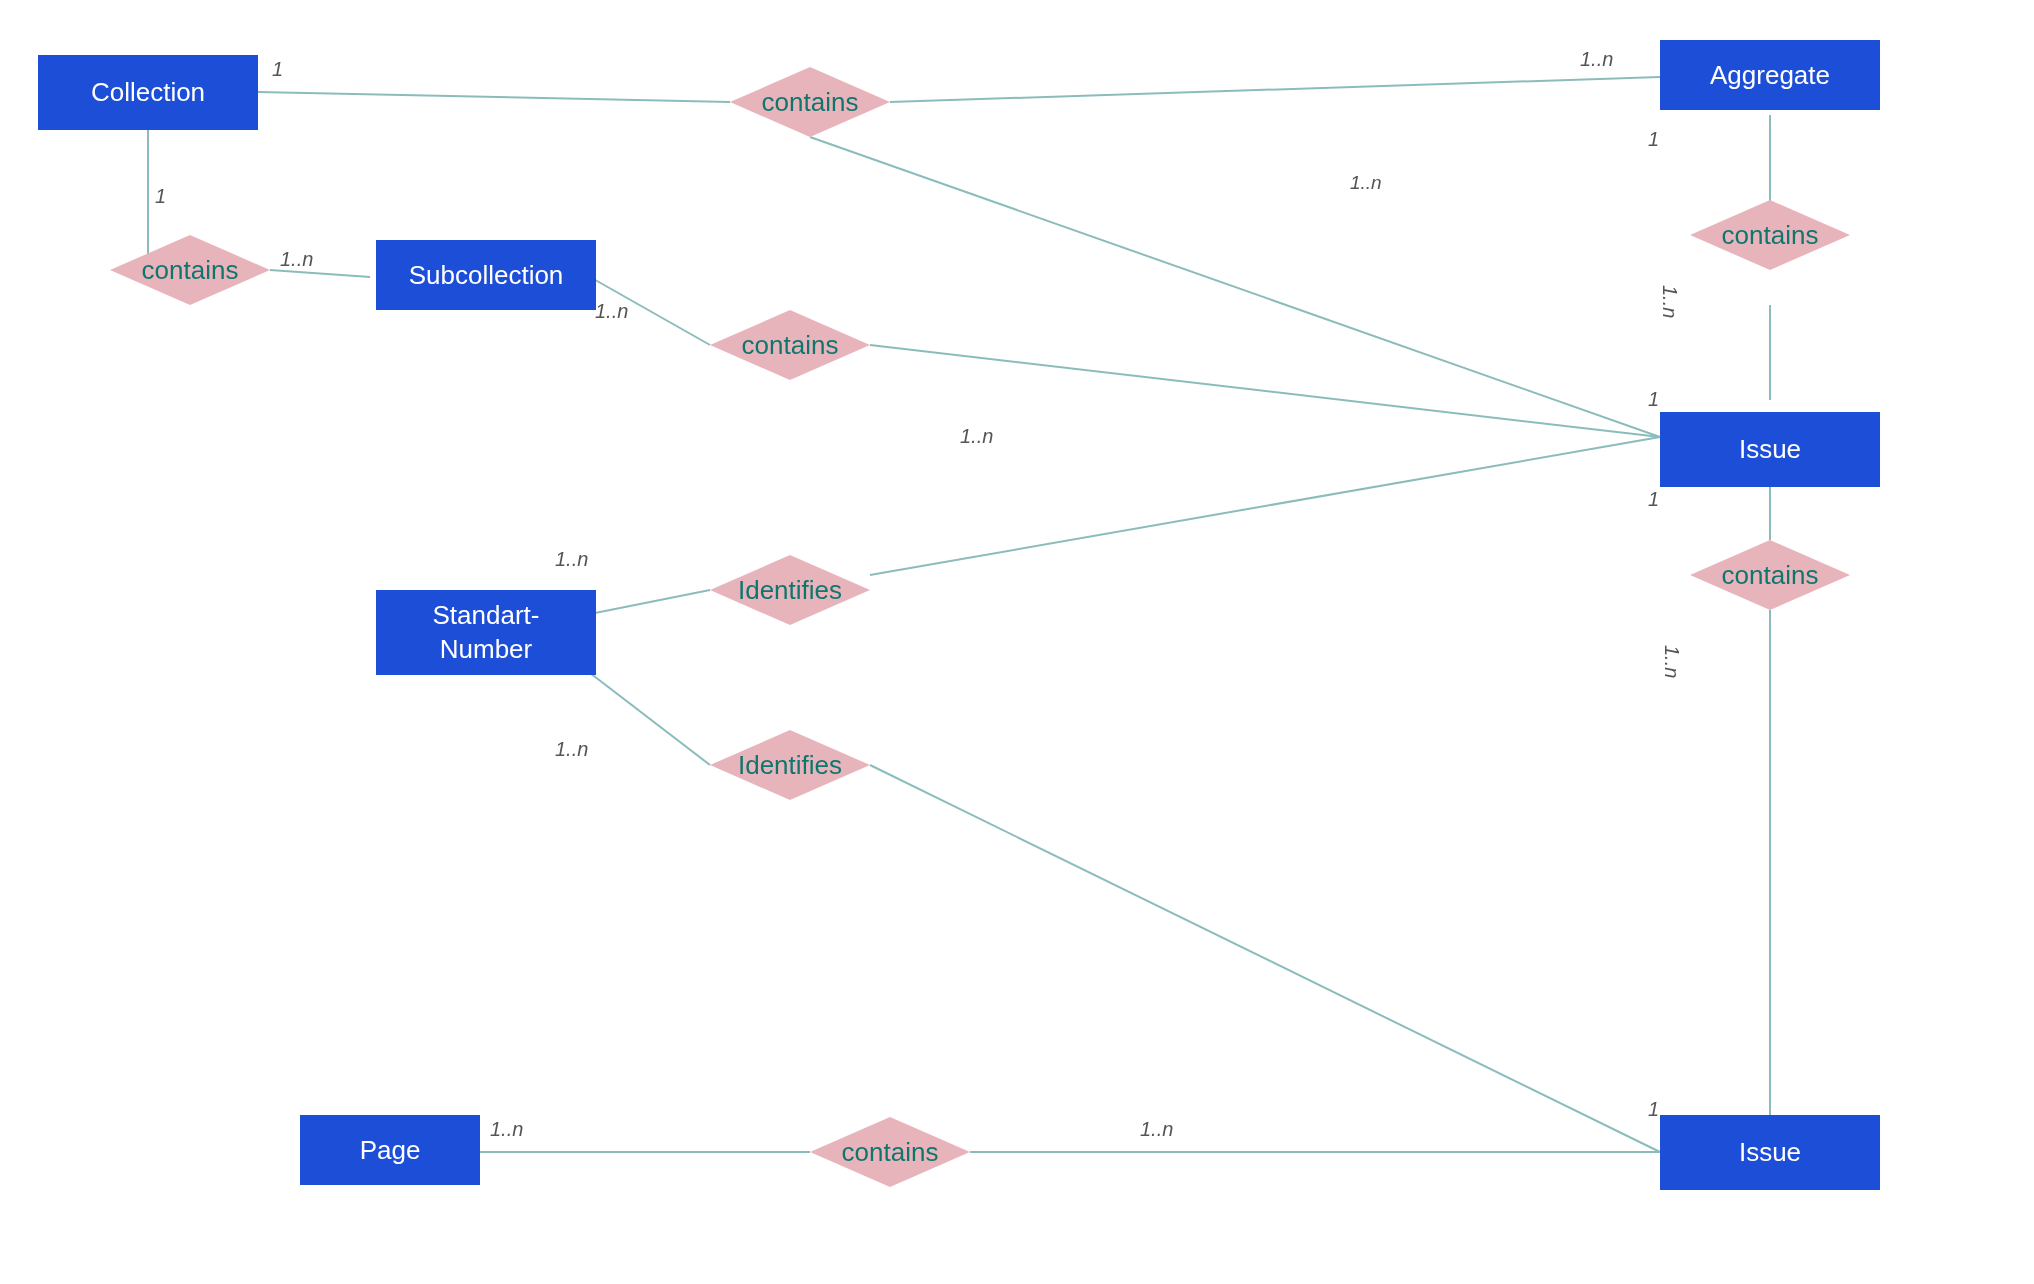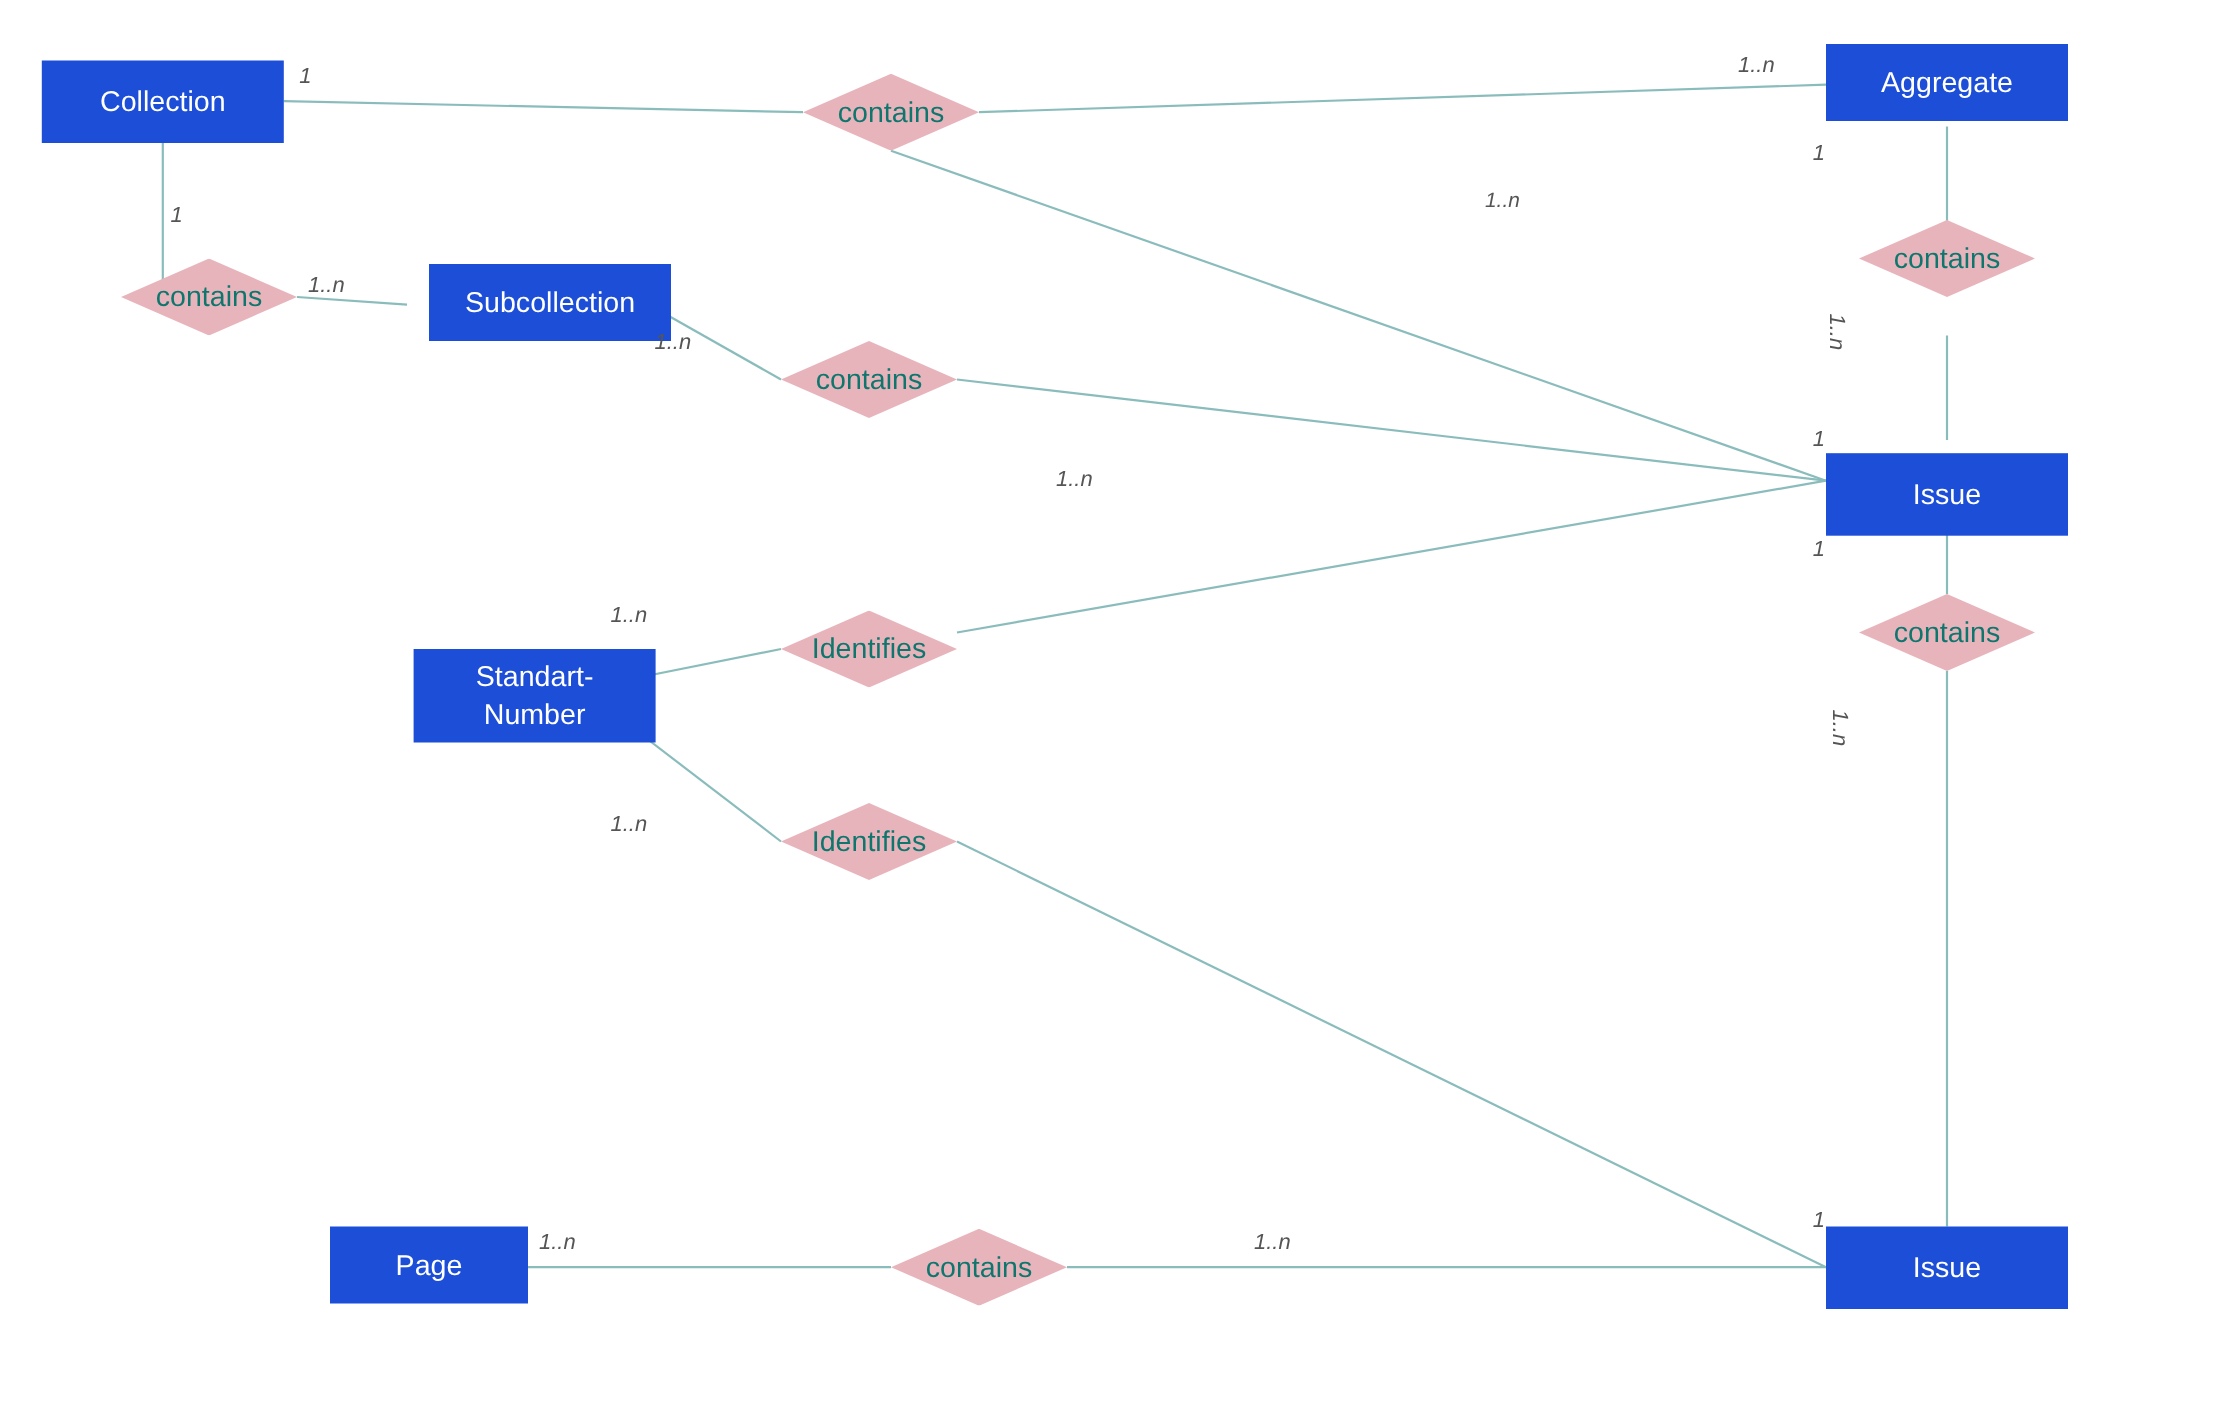--- a/index.html
+++ b/index.html
@@ -122,21 +122,21 @@
   </svg>
 
   <div class="entity" style="left:38px; top:55px; width:220px; height:75px;">
     <span>Collection</span>
   </div>
 
   <div class="entity" style="left:1660px; top:40px; width:220px; height:53px;">
     <span>Aggregate</span>
   </div>
 
-  <div class="entity" style="left:390px; top:240px; width:220px; height:68px;">
+  <div class="entity" style="left:376px; top:240px; width:220px; height:68px;">
     <span>Subcollection</span>
   </div>
 
   <div class="entity" style="left:1660px; top:400px; width:220px; height:75px;margin-top:12px;">
     <span>Issue</span>
   </div>
 
   <div class="entity" style="left:340px; top:590px; width:220px; height:85px; line-height:1.3;margin-left:36px;">
     <span style="white-space:pre-line;">Standart-
 Number</span>

